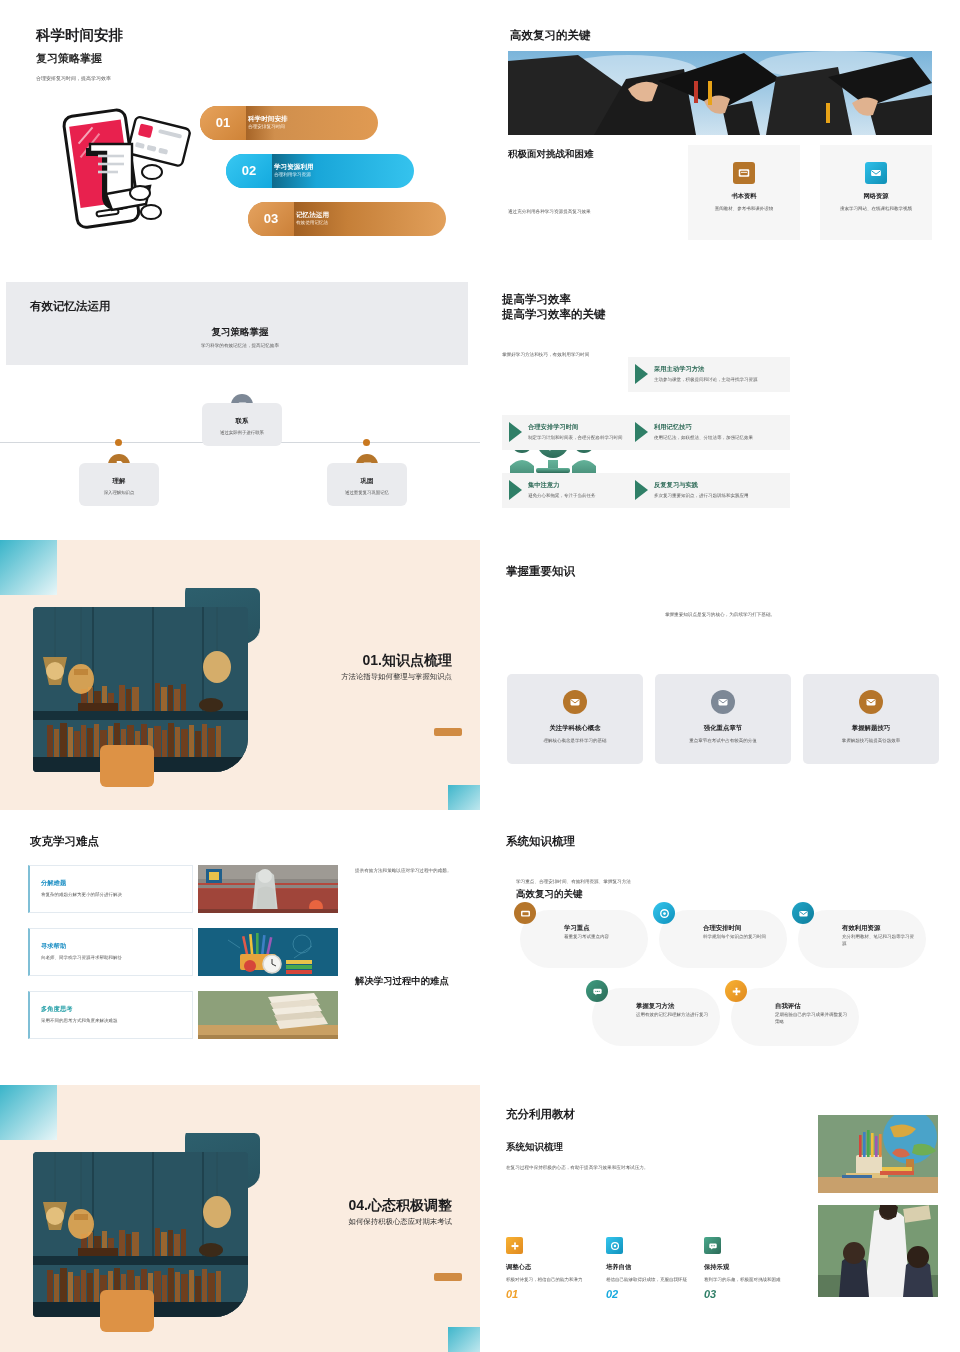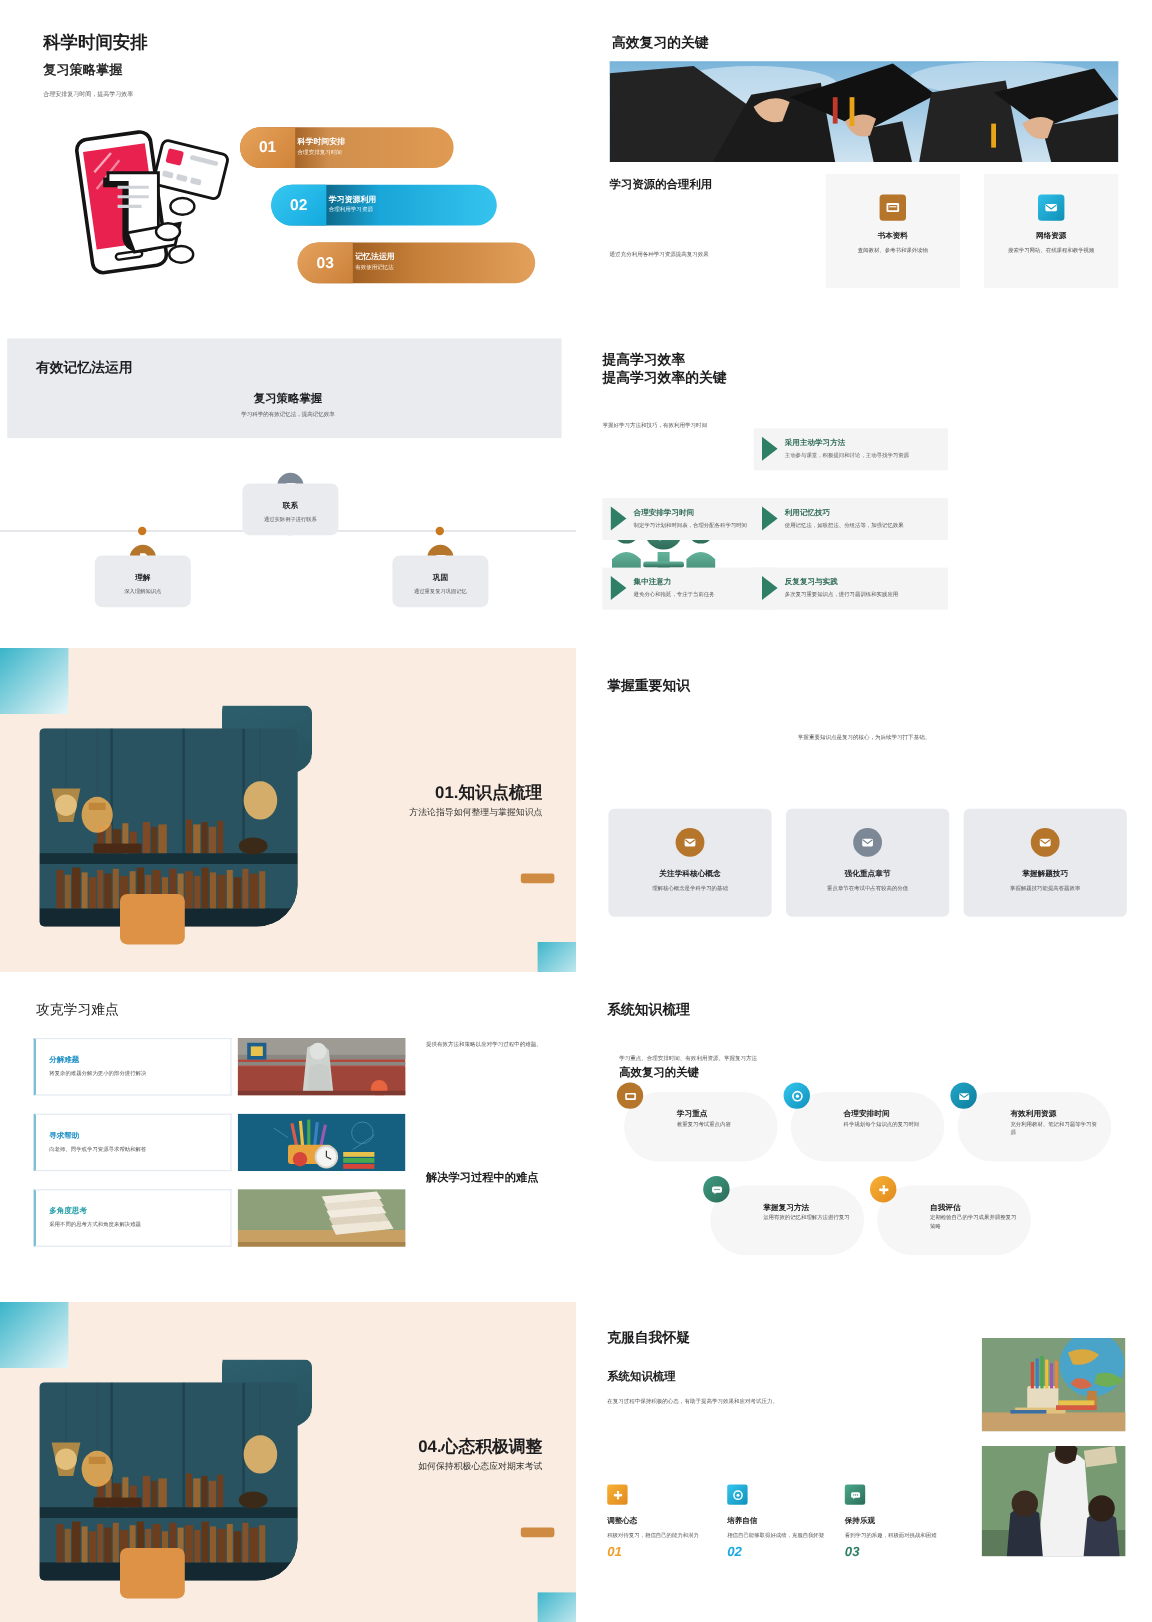--- a/index.html
+++ b/index.html
@@ -104,21 +104,21 @@
   .s6-title{ position:absolute; left:26px; top:24px; font-size:11.5px; font-weight:bold;}
   .s6-h { position:absolute; left:0; right:0; top:55px; text-align:center; font-size:9.5px; font-weight:bold;}
   .s6-d { position:absolute; left:0; right:0; top:72px; text-align:center; font-size:4.6px; color:#555;}
   .kc { position:absolute; top:134px; width:136px; height:90px; background:#e9eaee; border-radius:5px;}
   .kc .ic { width:24px; height:24px; border-radius:50%; margin:16px auto 0; display:flex;
             align-items:center; justify-content:center; color:#fff;}
   .kc .t { text-align:center; font-size:6.4px; font-weight:bold; margin-top:10px;}
   .kc .d { text-align:center; font-size:4.5px; color:#555; margin-top:5px; line-height:1.55; padding:0 16px;}
 
   
-  .s7-title { position:absolute; left:30px; top:24px; font-size:11.5px; font-weight:normal;text-align:right;}
+  .s7-title { position:absolute; left:30px; top:24px; font-size:11.5px; font-weight:bold;text-align:right;}
   .dbox { position:absolute; left:28px; width:165px; height:48px; background:#fff;
           border:1px solid #e3eaf0; border-left:2px solid #7fbfd6; padding:13px 10px 0 11px;}
   .dbox .t { font-size:6.3px; font-weight:bold; }
   .dbox .d { font-size:4.5px; color:#555; margin-top:4px; }
   .dimg { position:absolute; left:198px; width:140px; height:48px; overflow:hidden; }
   .s7-note { position:absolute; left:355px; top:57px; width:105px; font-size:4.6px; color:#555; line-height:1.6;}
   .s7-big { position:absolute; left:355px; top:165px; width:110px; font-size:9.4px; font-weight:bold; line-height:1.35;}
 
   
   .s8-title{ position:absolute; left:26px; top:24px; font-size:11.5px; font-weight:bold;}
@@ -233,21 +233,21 @@
         <path d="M360,54 L368,84 L424,84 L424,44 Z" fill="#1f1f1f"></path>
         <path d="M120,38 q16,-12 30,-4 l-6,16 q-16,4 -24,-12 Z" fill="#e3b694"></path>
         <path d="M196,50 q14,-10 26,-2 l-5,14 q-14,4 -21,-12 Z" fill="#dcae8b"></path>
         <path d="M344,52 q14,-10 26,-2 l-5,14 q-14,4 -21,-12 Z" fill="#e0b28f"></path>
         <rect x="186" y="30" width="4" height="22" fill="#c0392b"></rect>
         <rect x="200" y="30" width="4" height="24" fill="#e8a317"></rect>
         <rect x="318" y="52" width="4" height="20" fill="#e8a317"></rect>
       </svg>
     </div>
 
-    <div class="s2-h">学习资源的合理利用</div>
+    <div class="s2-h">积极面对挑战和困难</div>
     <div class="s2-d">通过充分利用各种学习资源提高复习效果</div>
 
     <div class="s2-card" style="left:208px">
       <div class="ic" style="background:#b5752a">
         <svg width="12" height="12" viewBox="0 0 16 16" fill="#fff">
             <rect x="1" y="3" width="14" height="10" rx="1.5"></rect>
             <rect x="3" y="5" width="10" height="6" rx="1" fill="#b5752a"></rect>
             <rect x="4" y="6.5" width="8" height="1.2" fill="#fff"></rect>
           </svg>
       </div>
@@ -709,21 +709,21 @@
       </svg>
     </div>
     <div class="cov-sq"></div>
     <div class="cov-dash"></div>
     <div class="cov-grad2"></div>
     <div class="cov-h">04.心态积极调整</div>
     <div class="cov-s">如何保持积极心态应对期末考试</div>
   </section>
 
   <section class="slide s-r4 s-c1">
-    <div class="s10-title">克服自我怀疑</div>
+    <div class="s10-title">充分利用教材</div>
     <div class="s10-h">系统知识梳理</div>
     <div class="s10-d">在复习过程中保持积极的心态，有助于提高学习效果和应对考试压力。</div>
 
     <div class="mcol" style="left:26px">
       <div class="ic" style="background:linear-gradient(135deg,#f8b233,#e0891f)">
         <svg width="10" height="10" viewBox="0 0 16 16" fill="#fff">
             <path d="M6.5 2.5h3v1.6a1.4 1.4 0 102.4 1v1.4h1.6v3h-1.6v1.4a1.4 1.4 0 10-2.4 1v1.6h-3v-1.6a1.4 1.4 0 10-2.4-1V9.5H2.5v-3h1.6V5.1a1.4 1.4 0 102.4-1z"></path>
           </svg>
       </div>
       <div class="t">调整心态</div>

